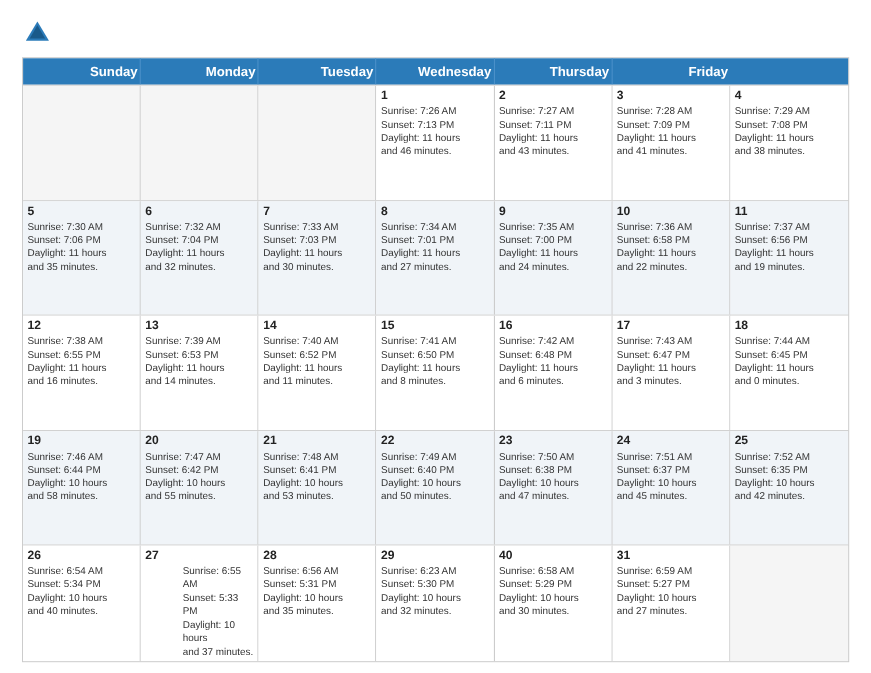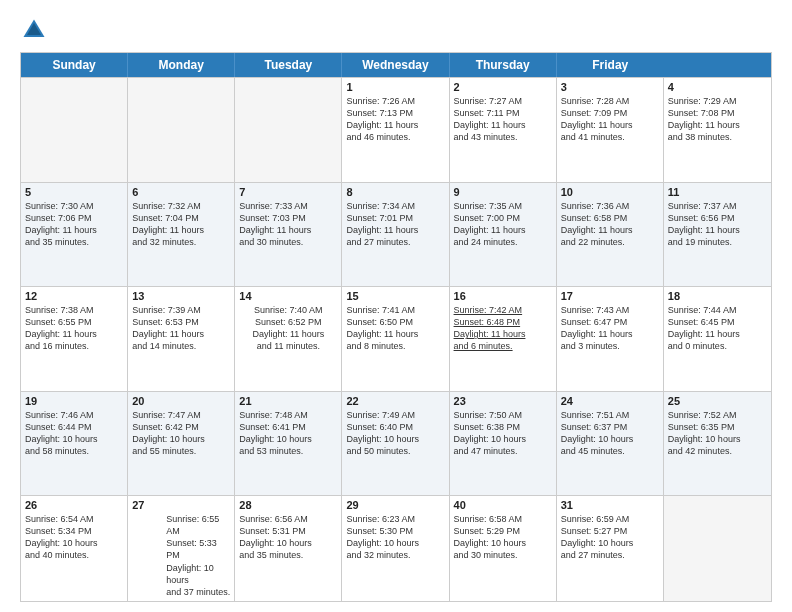--- a/index.html
+++ b/index.html
@@ -67,21 +67,21 @@
     }
     .cal-header {
       display: grid;
       grid-template-columns: repeat(7, 1fr);
       background: #2b7bb9;
     }
     .cal-header-cell {
       color: #fff;
       font-weight: bold;
       font-size: 12px;
-      text-align: center;
+      text-align: right;
       padding: 5px 2px;
       border-right: 1px solid #4a90c9;
     }
     .cal-header-cell:last-child { border-right: none; }
     .cal-body {
       flex: 1;
       display: flex;
       flex-direction: column;
     }
     .cal-row {
@@ -242,35 +242,35 @@
           </div>
           <div class="cal-cell">
             <div class="day-num">13</div>
             <div class="day-info" style="white-space: pre-line;">Sunrise: 7:39 AM
 Sunset: 6:53 PM
 Daylight: 11 hours
 and 14 minutes.</div>
           </div>
           <div class="cal-cell">
             <div class="day-num">14</div>
-            <div class="day-info" style="white-space: pre-line; text-align: center;">Sunrise: 7:40 AM
+            <div class="day-info" style="white-space: pre-line;">Sunrise: 7:40 AM
 Sunset: 6:52 PM
 Daylight: 11 hours
 and 11 minutes.</div>
           </div>
           <div class="cal-cell">
             <div class="day-num">15</div>
             <div class="day-info" style="white-space: pre-line;">Sunrise: 7:41 AM
 Sunset: 6:50 PM
 Daylight: 11 hours
 and 8 minutes.</div>
           </div>
           <div class="cal-cell">
             <div class="day-num">16</div>
-            <div class="day-info" style="white-space: pre-line; text-decoration: underline;">Sunrise: 7:42 AM
+            <div class="day-info" style="white-space: pre-line;">Sunrise: 7:42 AM
 Sunset: 6:48 PM
 Daylight: 11 hours
 and 6 minutes.</div>
           </div>
           <div class="cal-cell">
             <div class="day-num">17</div>
             <div class="day-info" style="white-space: pre-line;">Sunrise: 7:43 AM
 Sunset: 6:47 PM
 Daylight: 11 hours
 and 3 minutes.</div>

